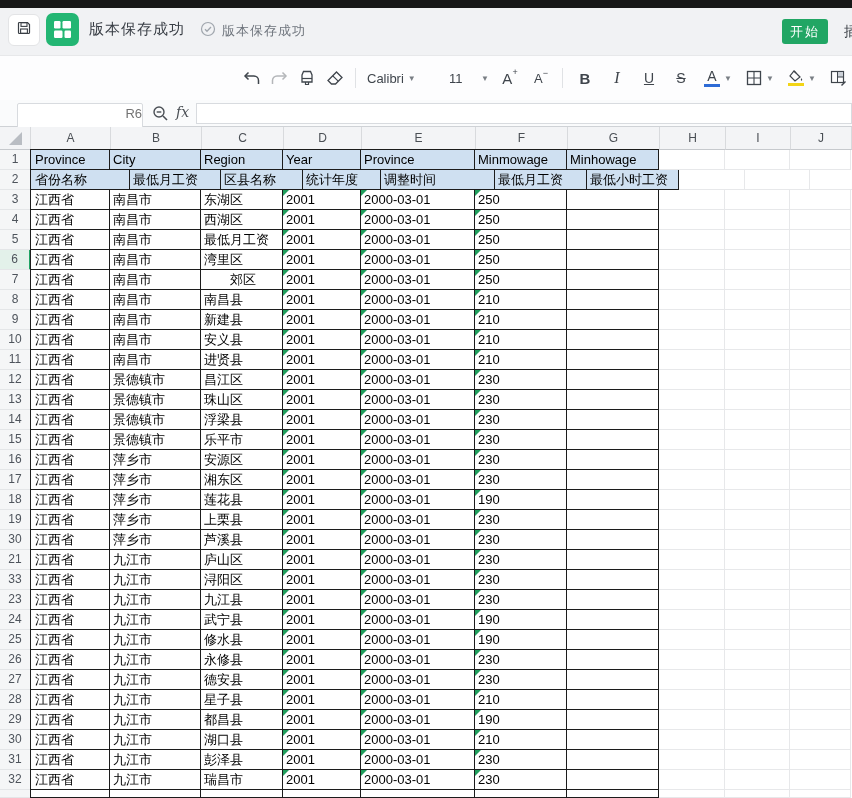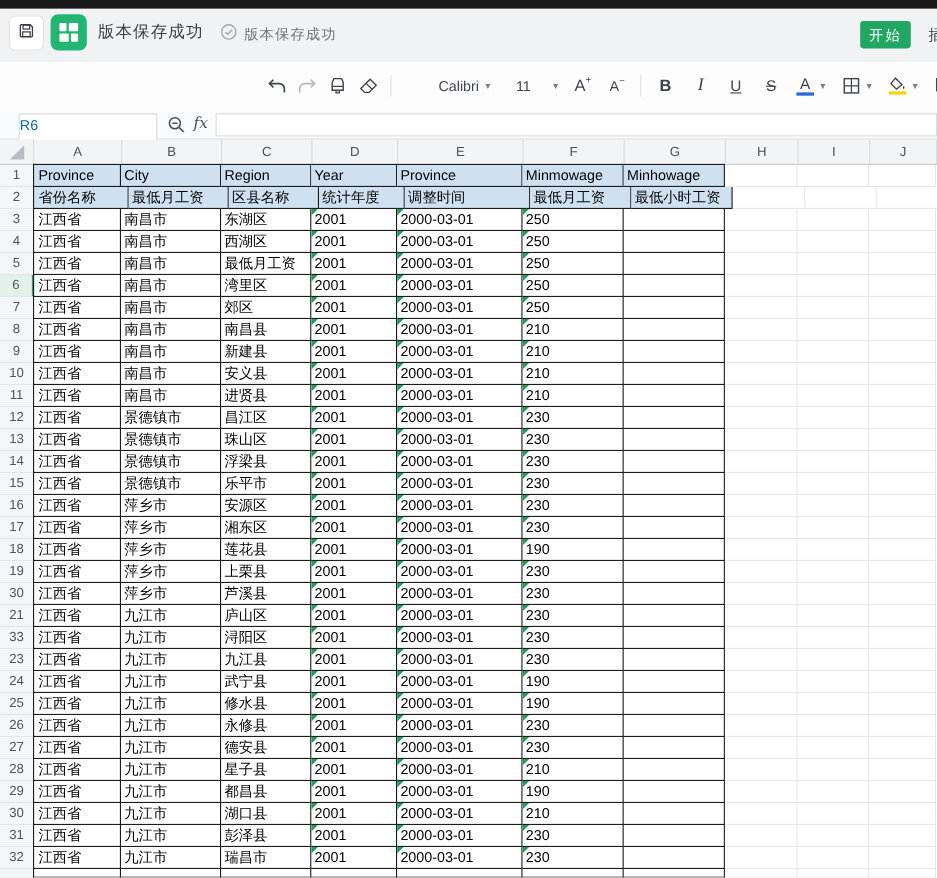--- a/index.html
+++ b/index.html
@@ -19,34 +19,34 @@
   .status { position:absolute; left:200px; top:13px; display:flex; align-items:center; gap:6px; color:#6e747c; font-size:13px; letter-spacing:1px; }
   .startbtn { position:absolute; left:782px; top:11px; width:46px; height:25px; background:#21a664; color:#fff; font-size:13px; border:none; border-radius:3px; letter-spacing:2px; text-align:center; line-height:25px; cursor:pointer; }
   .inserttab { position:absolute; left:844px; top:15px; width:20px; font-size:14px; color:#3a3f45; overflow:hidden; white-space:nowrap; }
 
   
   .toolbar { position:absolute; left:0; top:56px; width:852px; height:44px; background:#fdfdfe; display:flex; align-items:center; padding-left:240px; gap:6px; }
   .tbi { display:flex; align-items:center; justify-content:center; height:26px; min-width:22px; border-radius:3px; color:#3f454c; cursor:pointer; flex:0 0 auto; }
   .tbi.disabled { opacity:.38; }
   .tb-divider { width:1px; height:20px; background:#e0e2e5; flex:0 0 auto; margin:0 3px; }
   .caret { font-size:8px; color:#7a7f85; margin-left:4px; }
-  .fontname { width:76px; font-size:13px; justify-content:center; padding:0 2px;margin-left:20px; }
+  .fontname { width:76px; font-size:13px; justify-content:flex-start; padding:0 2px; }
   .fontsize { width:44px; font-size:13px; justify-content:space-between; padding:0 2px; }
   .lt { font-size:15px; }
   .b-bold { font-weight:bold; font-size:15px; width:26px; }
   .b-italic { font-style:italic; font-family:"Liberation Serif","DejaVu Serif",serif; font-size:16px; width:26px; }
   .b-under { text-decoration:underline; font-size:14px; width:26px; }
   .b-strike { text-decoration:line-through; font-size:14px; width:26px; }
   .stacked { position:relative; display:inline-block; font-size:14px; line-height:14px; }
   .stacked .bar { display:block; width:16px; height:3px; margin-top:1px; }
   .sup { font-size:9px; vertical-align:top; position:relative; top:-3px; }
 
   
   .formulabar { position:absolute; left:0; top:100px; width:852px; height:27px; background:#fafbfc; border-bottom:1px solid #cfd2d6; }
-  .namebox { position:absolute; left:17px; top:3px; width:126px; height:31px; background:#fff; border:1px solid #d8dbdf; border-radius:2px; text-align:left; font-size:13px; line-height:19px; color:#0369a1; }
+  .namebox { position:absolute; left:17px; top:3px; width:126px; height:31px; background:#fff; border:1px solid #d8dbdf; border-radius:2px; text-align:right; font-size:13px; line-height:19px; color:#737373; }
   .zoomicon { position:absolute; left:152px; top:5px; }
   .fx { position:absolute; left:176px; top:4px; font-family:"DejaVu Serif","Liberation Serif",serif; font-style:italic; font-size:14px; color:#4a4f55; }
   .formulainput { position:absolute; left:196px; top:3px; width:656px; height:21px; background:#fff; border:1px solid #d8dbdf; font-size:13px; padding:0 4px; color:#222; }
 
   
   .sheet { position:absolute; left:0; top:127px; width:852px; height:671px; background:#fff; }
   .colheads { display:flex; height:23px; background:#f3f4f6; }
   .cornercell { width:31px; height:23px; background:#f3f4f6; border-right:1px solid #d8dadd; border-bottom:1px solid #c6c9cd; position:relative; }
   .selectall-tri { position:absolute; left:9px; top:5px; width:0; height:0; border-left:13px solid transparent; border-bottom:13px solid #b9bdc3; }
   .colh { height:23px; border-right:1px solid #d8dadd; border-bottom:1px solid #c6c9cd; text-align:center; font-size:12px; color:#4a4f55; line-height:22px; flex:0 0 auto; }
@@ -220,21 +220,21 @@
           <div class="cell tbl r1 hdr" style="width: 78px;">Year</div>
           <div class="cell tbl r1 hdr" style="width: 114px;">Province</div>
           <div class="cell tbl r1 hdr" style="width: 92px;">Minmowage</div>
           <div class="cell tbl r1 hdr" style="width: 92px;">Minhowage</div>
           <div class="cell out" style="width: 66px;"></div>
           <div class="cell out" style="width: 65px;"></div>
           <div class="cell out" style="width: 61px;"></div>
         </div>
         <div class="gridrow">
           <div class="rownum">2</div>
-          <div class="cell tbl colA hdr" style="width: 87px;">省份名称</div>
+          <div class="cell tbl colA hdr" style="width: 100px;">省份名称</div>
           <div class="cell tbl hdr" style="width: 91px;">最低月工资</div>
           <div class="cell tbl hdr" style="width: 82px;">区县名称</div>
           <div class="cell tbl hdr" style="width: 78px;">统计年度</div>
           <div class="cell tbl hdr" style="width: 114px;">调整时间</div>
           <div class="cell tbl hdr" style="width: 92px;">最低月工资</div>
           <div class="cell tbl hdr" style="width: 92px;">最低小时工资</div>
           <div class="cell out" style="width: 66px;"></div>
           <div class="cell out" style="width: 65px;"></div>
           <div class="cell out" style="width: 61px;"></div>
         </div>
@@ -287,21 +287,21 @@
           <div class="cell tbl" style="width: 92px;"><span class="tri"></span>250</div>
           <div class="cell tbl" style="width: 92px;"></div>
           <div class="cell out" style="width: 66px;"></div>
           <div class="cell out" style="width: 65px;"></div>
           <div class="cell out" style="width: 61px;"></div>
         </div>
         <div class="gridrow">
           <div class="rownum">7</div>
           <div class="cell tbl colA" style="width: 80px;">江西省</div>
           <div class="cell tbl" style="width: 91px;">南昌市</div>
-          <div class="cell tbl" style="width: 82px;">郊区</div>
+          <div class="cell tbl" style="width: 82px; text-align: center;">郊区</div>
           <div class="cell tbl" style="width: 78px;"><span class="tri"></span>2001</div>
           <div class="cell tbl" style="width: 114px;"><span class="tri"></span>2000-03-01</div>
           <div class="cell tbl" style="width: 92px;"><span class="tri"></span>250</div>
           <div class="cell tbl" style="width: 92px;"></div>
           <div class="cell out" style="width: 66px;"></div>
           <div class="cell out" style="width: 65px;"></div>
           <div class="cell out" style="width: 61px;"></div>
         </div>
         <div class="gridrow">
           <div class="rownum">8</div>

